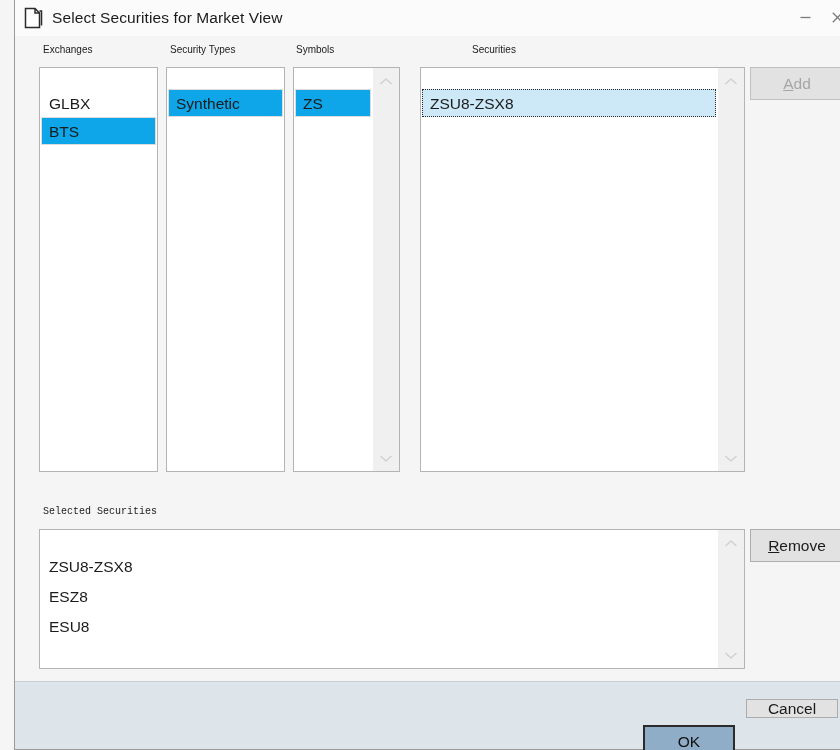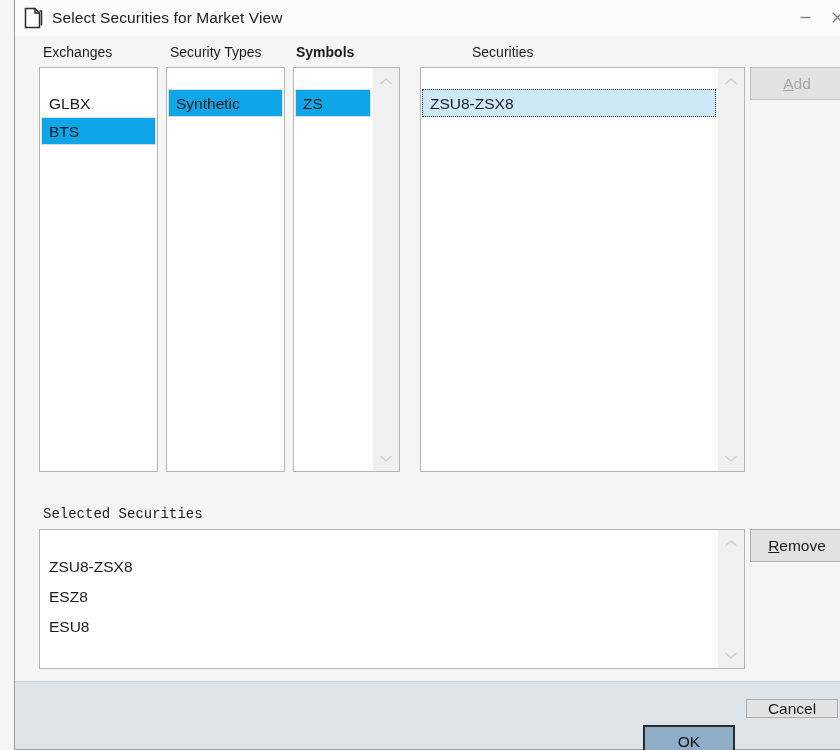--- a/index.html
+++ b/index.html
@@ -71,21 +71,21 @@
   .win-btn svg { display: block; }
 
   
   .content {
     position: relative;
     flex: 1 1 auto;
   }
 
   .col-label {
     position: absolute;
-    font-size: 14px;
+    font-size: 10px;
     color: #1b1b1b;
     white-space: nowrap;
   }
 
   
   .listbox {
     position: absolute;
     box-sizing: border-box;
     background: #ffffff;
     border: 1px solid #b4b4b4;
@@ -207,21 +207,21 @@
           <path d="M1.8 1.8 L11.2 11.2 M11.2 1.8 L1.8 11.2" stroke="#7a7a7a" stroke-width="1.3" fill="none"></path>
         </svg>
       </div>
     </div>
   </div>
 
   <div class="content">
 
     <div class="col-label" style="left:28px; top:8px;">Exchanges</div>
     <div class="col-label" style="left:155px; top:8px;">Security Types</div>
-    <div class="col-label" style="left:281px; top:8px;font-weight:bold;">Symbols</div>
+    <div class="col-label" style="left:281px; top:8px;">Symbols</div>
     <div class="col-label" style="left:409px; top:8px;margin-left:48px;">Securities</div>
 
     <div class="listbox" style="left:24px; top:31px; width:119px; height:405px;">
       <div class="list-area">
         <div class="list-item">GLBX</div>
         <div class="list-item sel-gray">BTS</div>
       </div>
     </div>
 
     <div class="listbox" style="left:151px; top:31px; width:119px; height:405px;">

